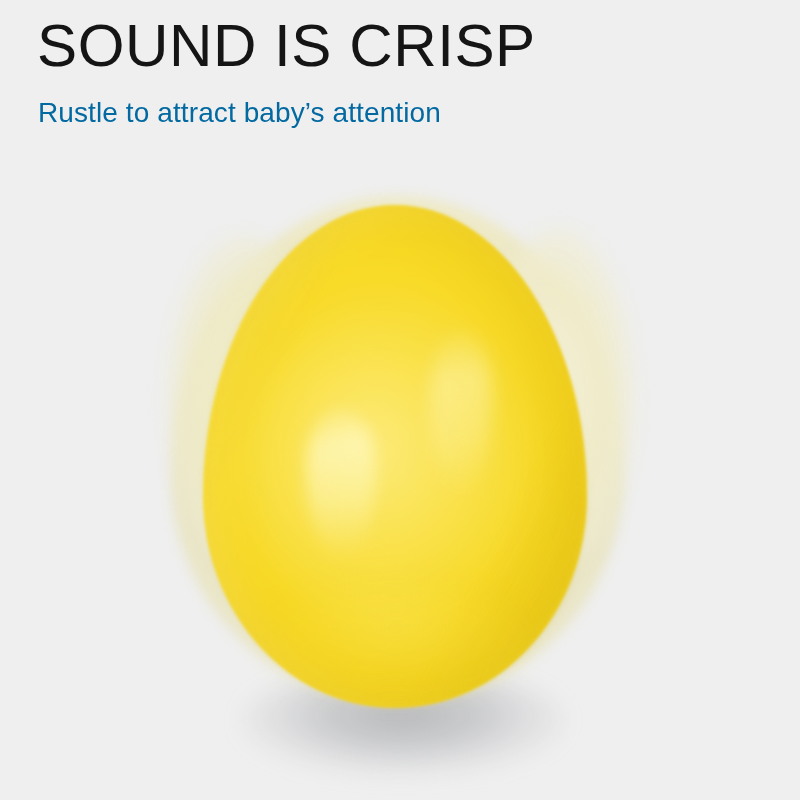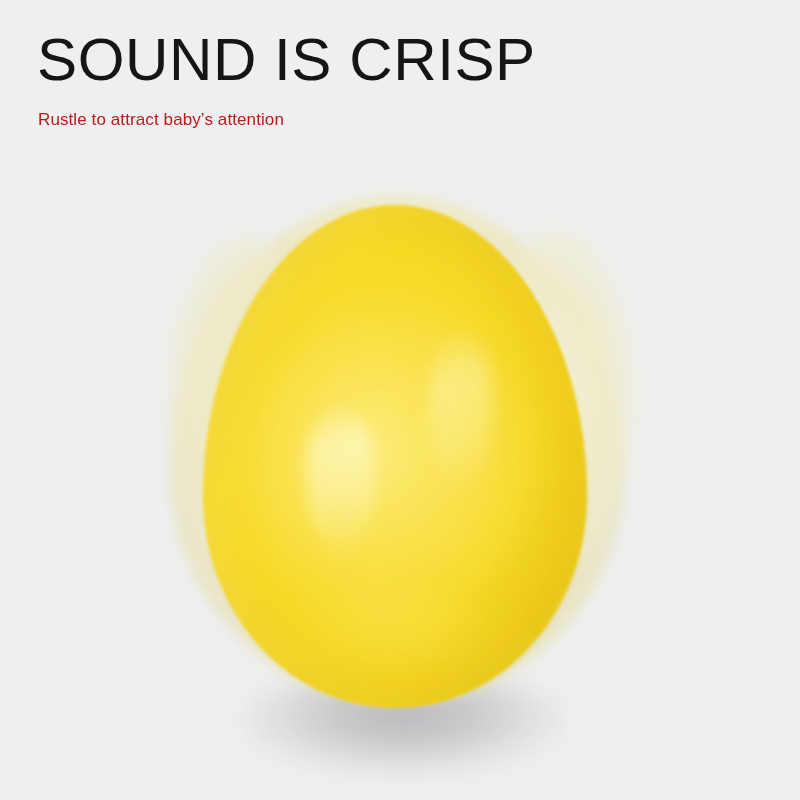--- a/index.html
+++ b/index.html
@@ -21,21 +21,21 @@
     width: 800px;
     height: 800px;
     background: #efefef;
     overflow: hidden;
   }
 
   
   .text-block {
     position: absolute;
     left: 37px;
-    top: 30px;
+    top: 16px;
     width: 720px;
     z-index: 40;
   }
 
   .headline {
     margin: 0;
     font-family: "Liberation Sans", sans-serif;
     font-size: 59px;
     line-height: 1.03;
     font-weight: 300;
@@ -44,25 +44,25 @@
     white-space: nowrap;
     transform: scaleX(1.02);
     transform-origin: left center;
   }
 
   .subhead {
     margin: 8px;
     margin-top: 18px;
     margin-left: 1px;
     font-family: "Liberation Sans", sans-serif;
-    font-size: 17px;
+    font-size: 28px;
     line-height: 1.25;
     font-weight: 400;
     letter-spacing: 0.1px;
-    color: #b91c1c;
+    color: #0369a1;
     white-space: nowrap;
   }
 
   
   .product-stage {
     position: absolute;
     left: 0;
     top: 0;
     width: 800px;
     height: 800px;

